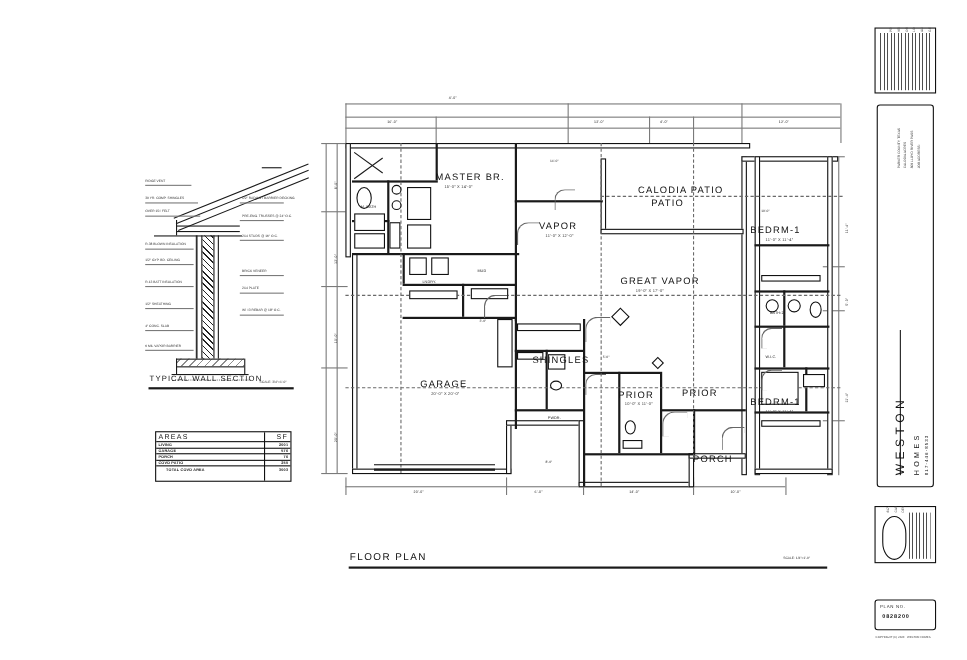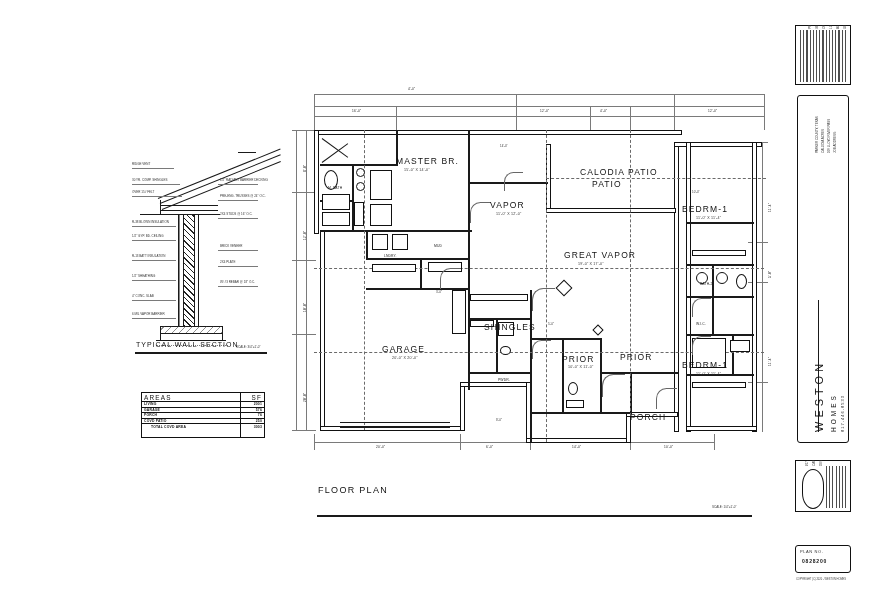--- a/index.html
+++ b/index.html
@@ -406,21 +406,21 @@
     <div class="t tiny2" style="left:28px;top:104px;">M. BATH</div>
     <div class="t tiny2" style="left:198px;top:296px;">PWDR.</div>
 
     <div class="t tiny" style="left:200px;top:62px;">14'-0"</div>
     <div class="t tiny" style="left:136px;top:208px;">3'-0"</div>
     <div class="t tiny" style="left:248px;top:240px;">5'-0"</div>
     <div class="t tiny" style="left:196px;top:336px;">8'-0"</div>
     <div class="t tiny" style="left:392px;top:108px;">10'-0"</div>
   </div>
 
-  <div class="t ttl" style="left:318px;top:485px;">FLOOR PLAN</div>
+  <div class="t ttl" style="left:318px;top:501px;">FLOOR PLAN</div>
   <div class="ln h2" style="left:317px;top:515px;width:435px;"></div>
   <div class="t tiny" style="left:712px;top:505px;">SCALE: 1/4"=1'-0"</div>
 
   <div class="tbox" style="left:795px;top:25px;width:56px;height:60px;">
     <div class="noise-v" style="left:4px;top:4px;width:48px;height:52px;"></div>
   </div>
   <div class="abs" style="left:795px;top:25px;width:56px;height:60px;overflow:hidden;">
     <div class="t tiny rot blur" style="left:48px;top:4px;">GENERAL NOTES:</div>
     <div class="t tiny rot blur" style="left:41px;top:4px;">ALL WORK TO CONFORM TO</div>
     <div class="t tiny rot blur" style="left:34px;top:4px;">LOCAL BUILDING CODES AND</div>

